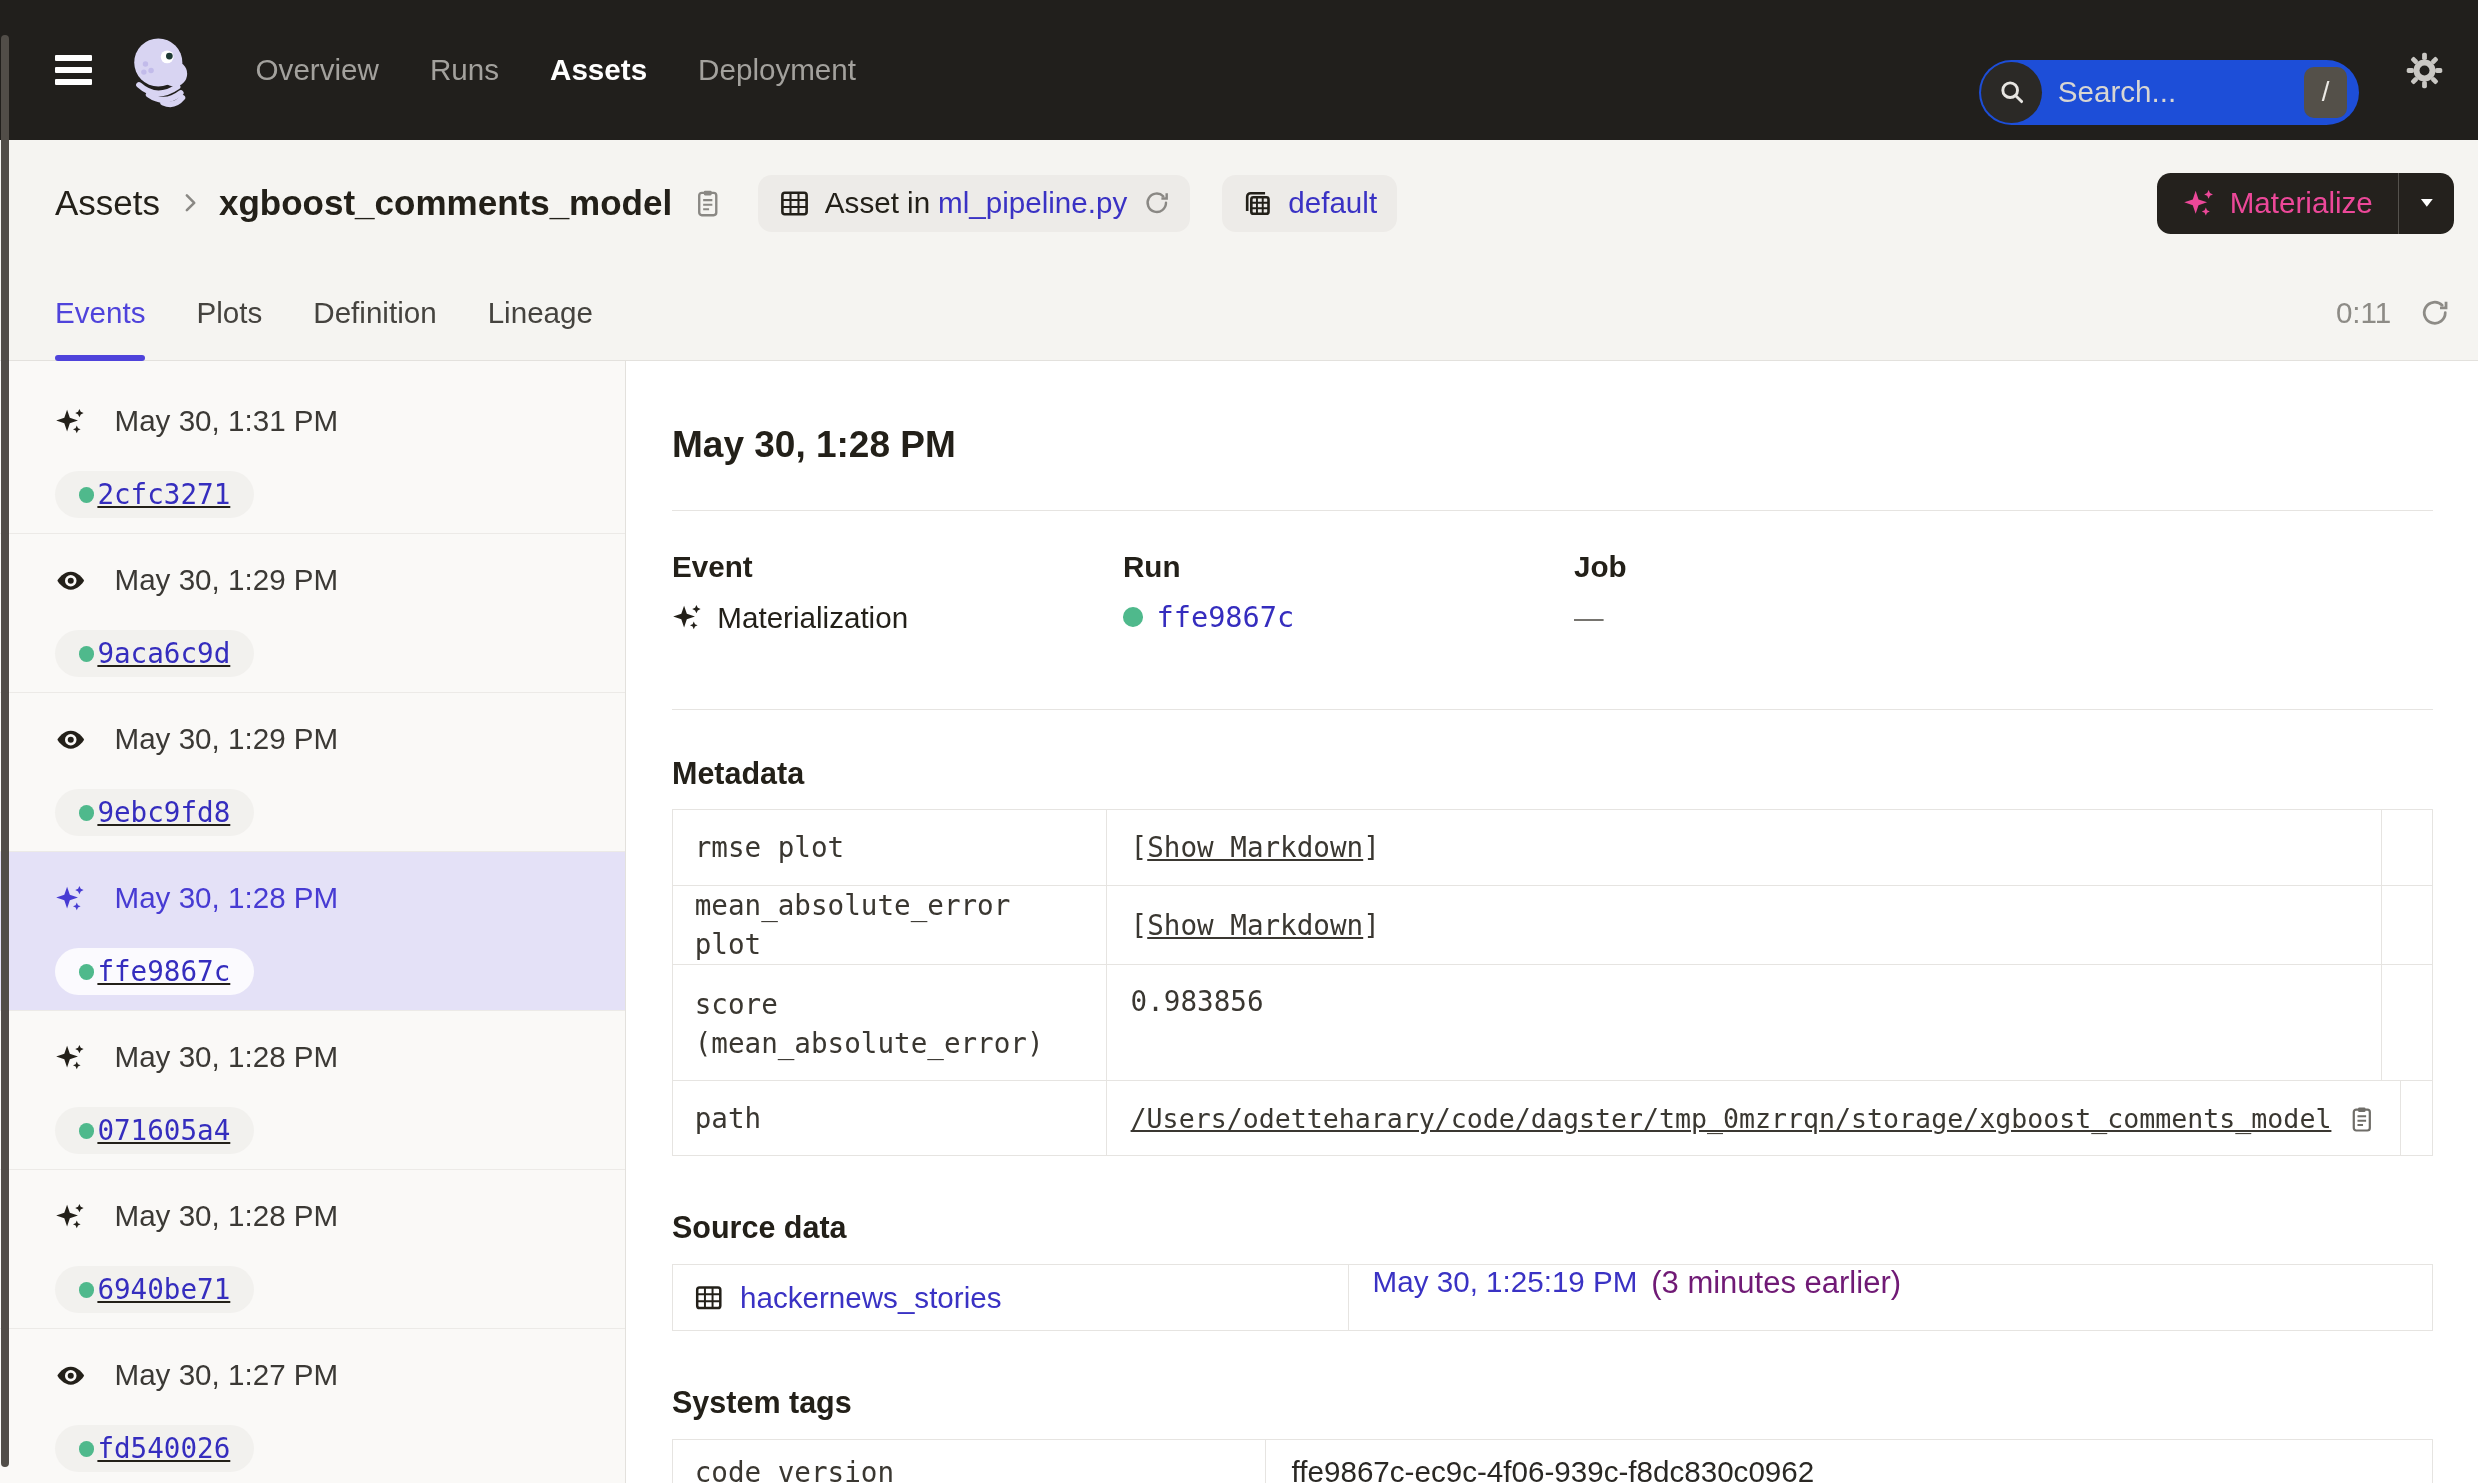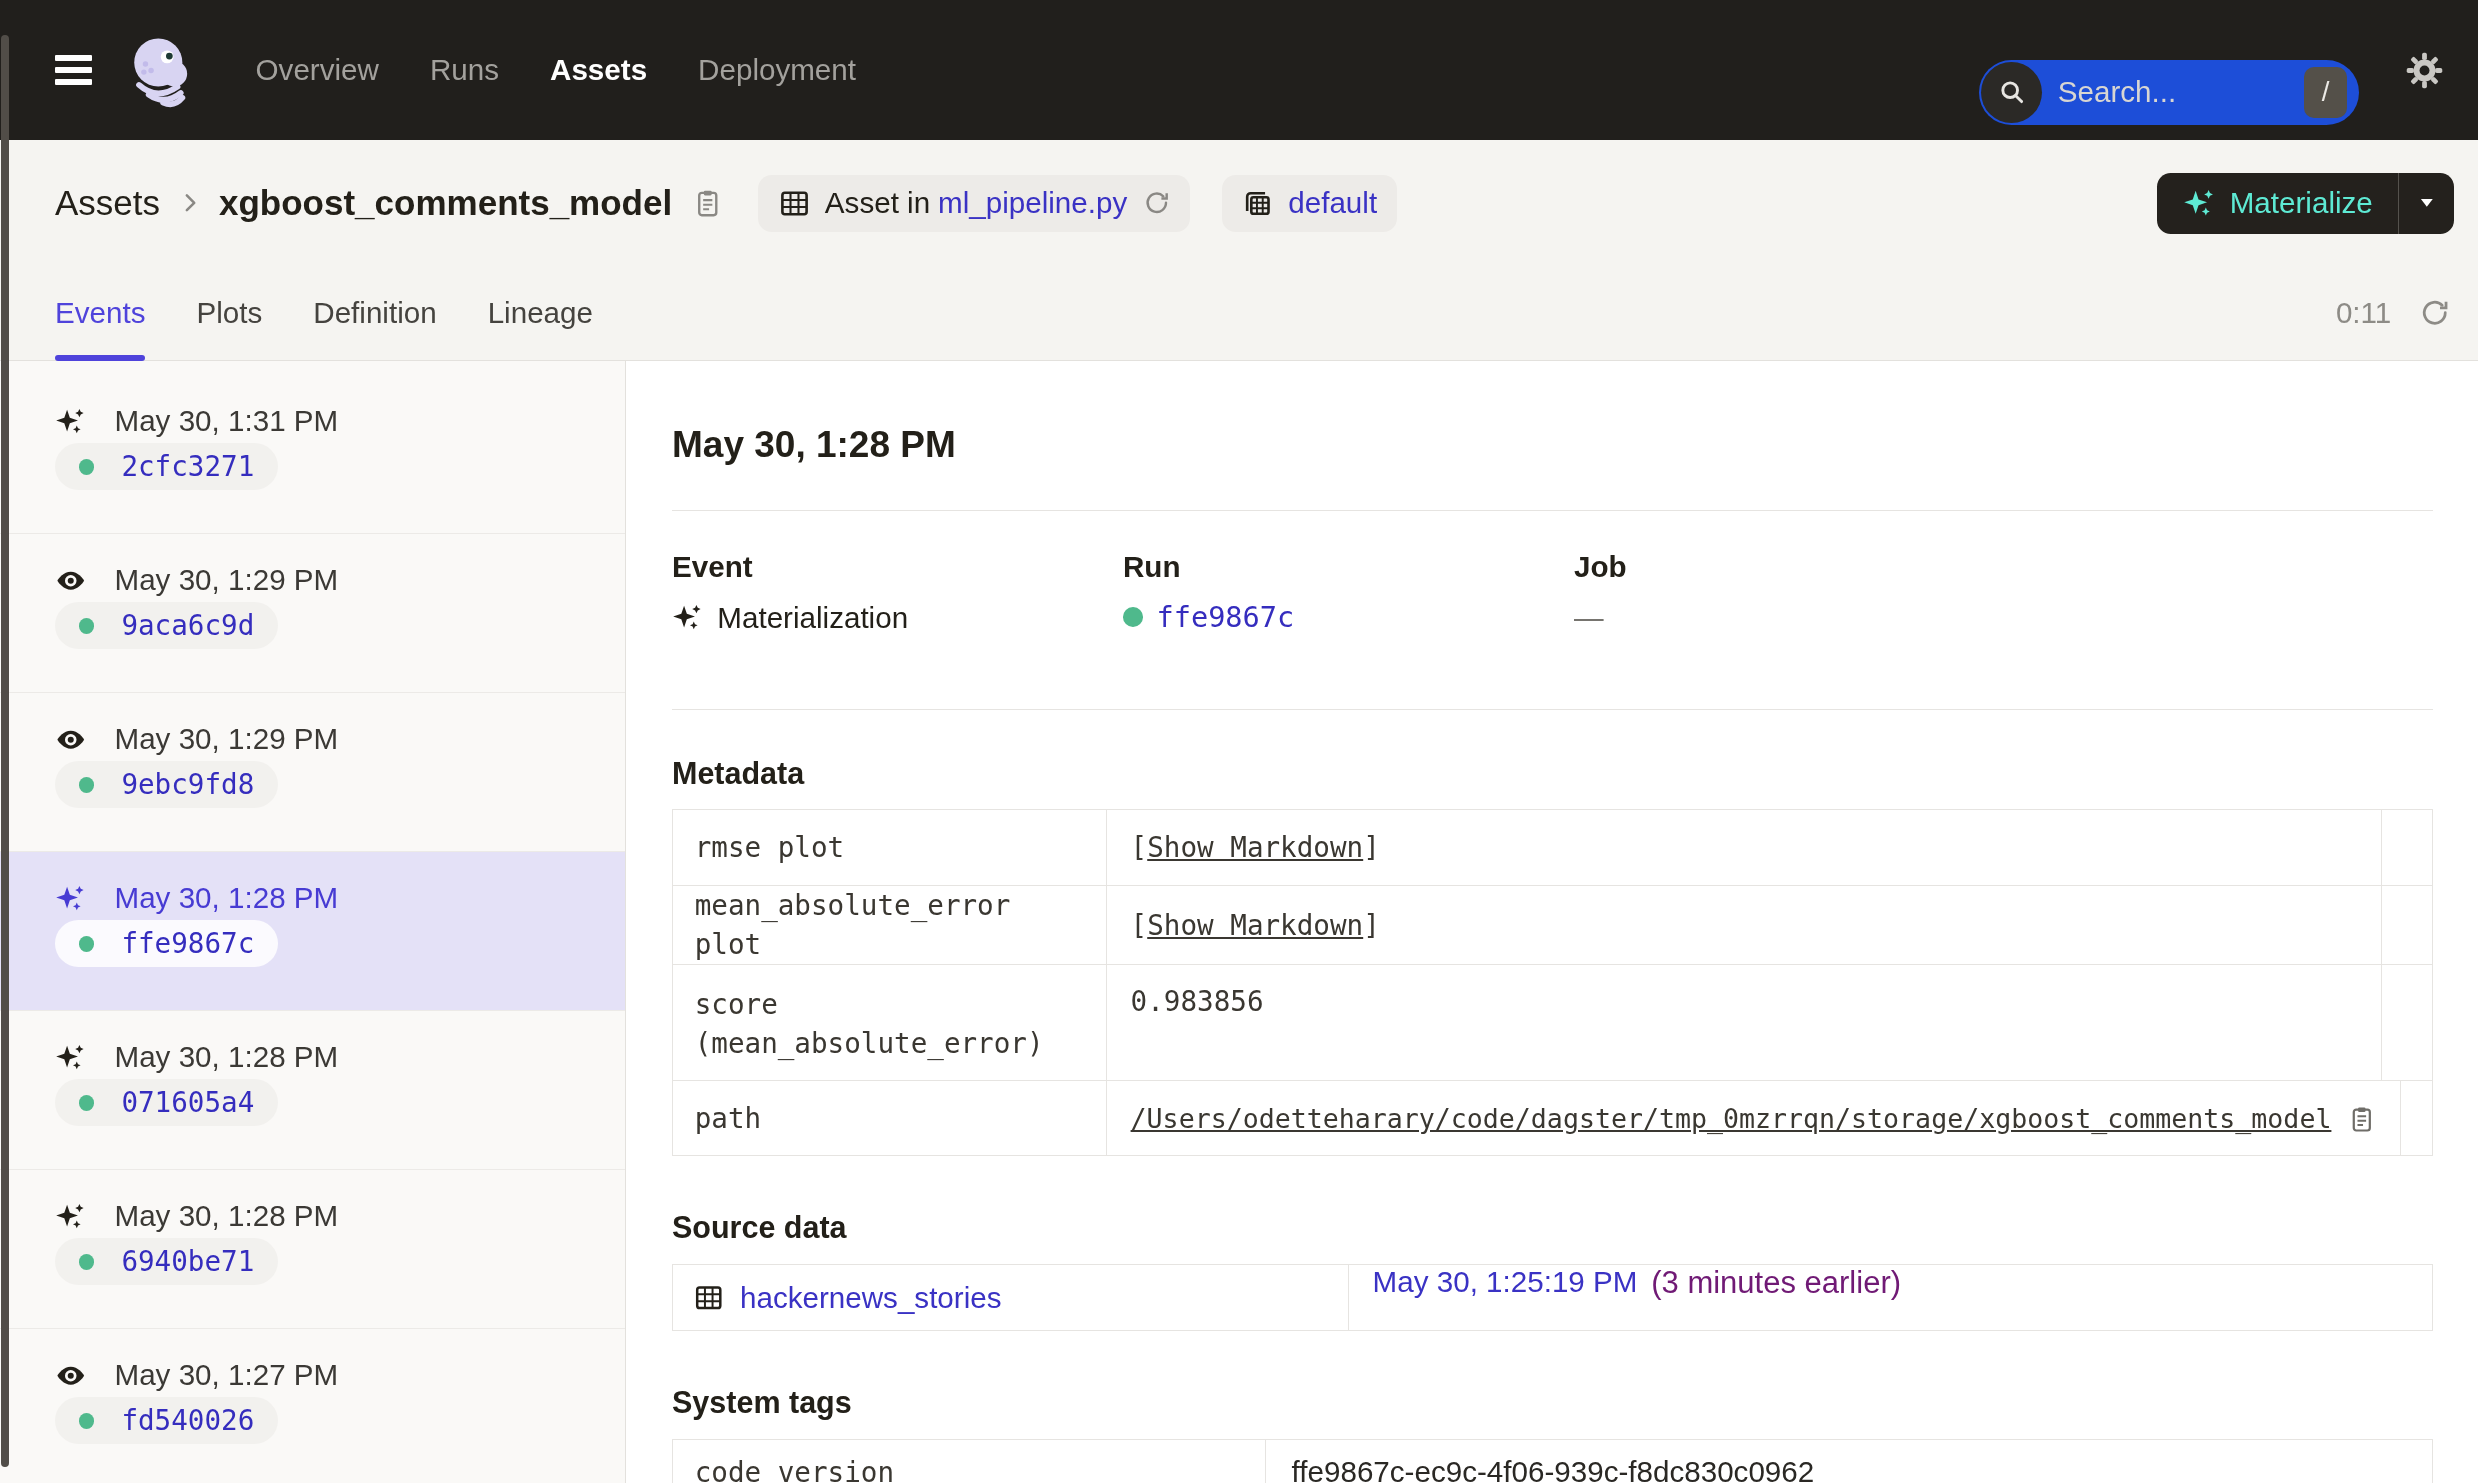--- a/index.html
+++ b/index.html
@@ -40,21 +40,21 @@
   .badge { height:57px; background:#EDEBE8; border-radius:13.8px; display:flex; align-items:center; padding:0 19.7px; font-size:29.6px; cursor:pointer; }
   .badge .b-ic { color:#232019; display:flex; margin-right:13.8px; }
   .badge .b-ic svg { width:33px; height:33px; }
   .badge .b-link { color:#3A32C4; text-decoration:none; }
   .badge .b-text { color:#232019; margin-right:7.9px; }
   .badge .b-reload { color:#8A8884; margin-left:15.8px; display:flex; cursor:pointer; }
   .badge .b-reload svg { width:27.6px; height:27.6px; }
   .badge + .badge { margin-left:31.5px; }
   .badge-first { margin-left:35px; }
   .mat-btn { margin-left:auto; height:61px; background:#24211D; border-radius:13.8px; display:flex; align-items:stretch; overflow:hidden; }
-  .mat-main { display:flex; align-items:center; padding:0 25.6px; color:#5eead4; font-size:29.6px; cursor:pointer;justify-content:flex-end; }
+  .mat-main { display:flex; align-items:center; padding:0 25.6px; color:#ec4899; font-size:29.6px; cursor:pointer;justify-content:flex-end; }
   .mat-main svg { width:33px; height:33px; margin-right:13.8px; }
   .mat-sep { width:1px; background:#55524D; }
   .mat-caret { width:55px; display:flex; align-items:center; justify-content:center; color:#FFFFFF; cursor:pointer; }
   .mat-caret svg { width:17.7px; height:13.8px; }
 
   .tabs-row { height:95px; display:flex; align-items:stretch; padding:0 27.6px 0 55px; border-bottom:1px solid #E3E1DD; position:relative; }
   .tab { position:relative; display:flex; align-items:center; font-size:29.6px; font-weight:500; color:#45433F; margin-right:51px; cursor:pointer; }
   .tab.active { color:#4F43DB; }
   .tab.active::after { content:""; position:absolute; left:0; right:0; bottom:-1px; height:5.9px; background:#4F43DB; border-radius:3px; }
   .tabs-right { margin-left:auto; display:flex; align-items:center; color:#8D8B86;text-align:right; }
@@ -65,21 +65,21 @@
   
   .content { flex:1; display:flex; min-height:0; }
   .sidebar { width:626px; flex:0 0 auto; background:#FAF9F7; border-right:1px solid #E3E1DD; padding-top:13.8px; overflow:hidden; }
   .event-row { height:159px; padding:29.6px 19.7px 0 55px; border-bottom:1px solid #ECEAE7; cursor:pointer; }
   .event-row.selected { background:#E4E1F7; }
   .ev-line1 { display:flex; align-items:center; gap:28px; }
   .ev-icon { display:flex; color:#232019; }
   .ev-icon svg { width:31.5px; height:31.5px; }
   .ev-time { font-size:29.6px; color:#3B3935; }
   .event-row.selected .ev-time, .event-row.selected .ev-icon { color:#473BD3; }
-  .run-pill { display:inline-flex; align-items:center; gap:27px; height:47px; border-radius:23.6px; background:#F2F1EE; padding:0 23.6px; margin-top:5px; cursor:pointer; }
+  .run-pill { display:inline-flex; align-items:center; gap:3px; height:47px; border-radius:23.6px; background:#F2F1EE; padding:0 23.6px; margin-top:33px; cursor:pointer;text-decoration:underline; }
   .event-row.selected .run-pill { background:#FBFAFE; }
   .dot { width:15.8px; height:15.8px; border-radius:50%; background:#4FB98C; flex:0 0 auto; }
   .run-id { font-size:27.6px; color:#352DBE; text-decoration:none; }
 
   .main { flex:1; background:#FFFFFF; padding:0 45px 0 46px; overflow:hidden; }
   .detail-title { font-size:37px; font-weight:700; color:#232019; margin-top:61px; line-height:45px; }
   .hr { border:none; border-top:1px solid #E6E4E1; }
   .hr1 { margin-top:43px; }
   .hr2 { margin-top:73px; }
   .info-cols { display:flex; margin-top:37px; }

